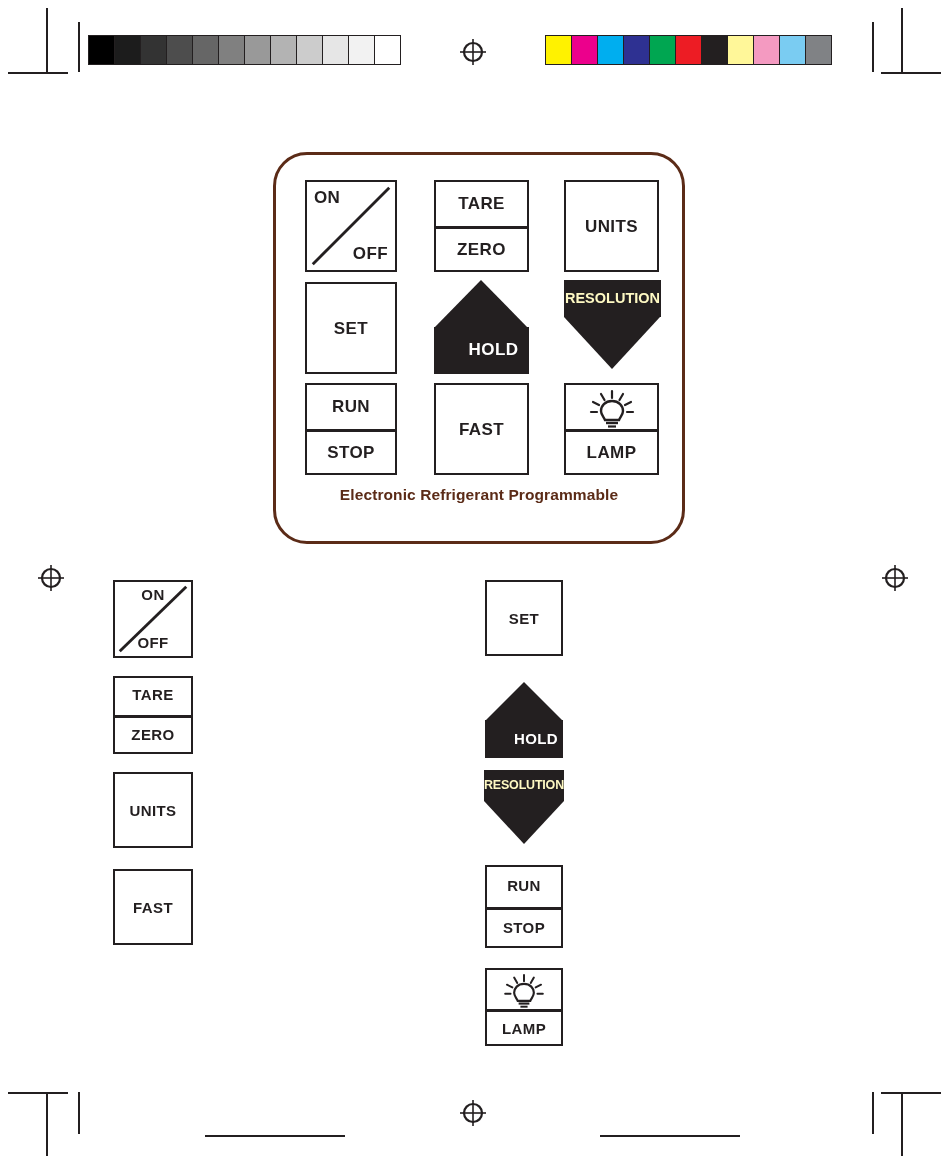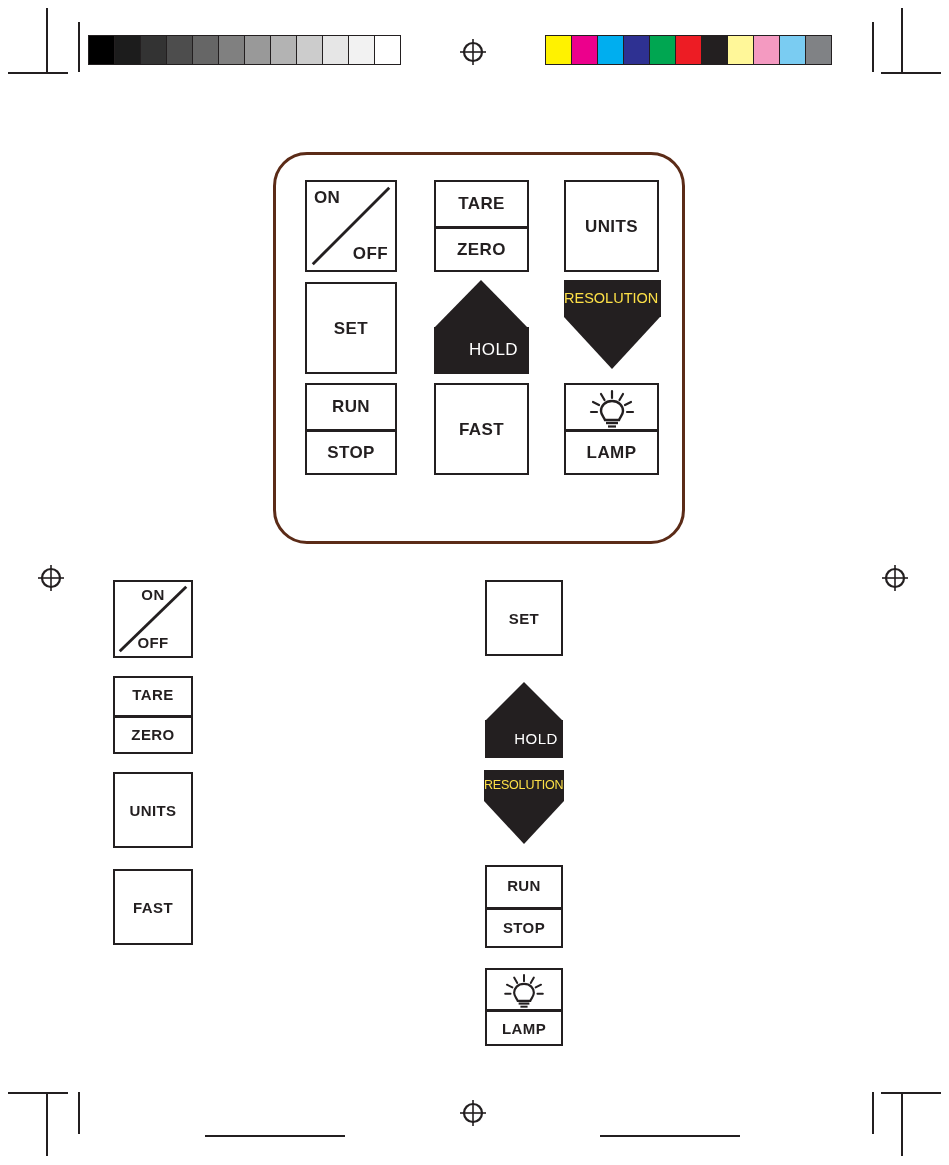--- a/index.html
+++ b/index.html
@@ -107,38 +107,38 @@
   .holdkey .box {
     position: absolute;
     left: 0;
     background: #231f20;
   }
   .holdkey .box .lbl {
     position: absolute;
     left: 0; right: 0;
     text-align: center;
     color: #ffffff;
-    font-weight: normal;
+    font-weight: bold;
     letter-spacing: .4px;
     margin-left: 24px;
   }
 
   
   .reskey { position: absolute; }
   .reskey .box {
     position: absolute;
     left: 0; top: 0;
     background: #231f20;
   }
   .reskey .box .lbl {
     position: absolute;
     left: 0; right: 0;
-    text-align: left;
-    color: #fde047;
-    font-weight: normal;
+    text-align: center;
+    color: #fef9c3;
+    font-weight: bold;
   }
   .reskey .arrow-down {
     position: absolute;
     left: 0;
     width: 0; height: 0;
   }
 
   
   .bulb { position: absolute; }
 </style>
@@ -282,20 +282,21 @@
         <path d="M29 12 C22 12 18 17 18 22 C18 26 21 28 22 31 L36 31 C37 28 40 26 40 22 C40 17 36 12 29 12 Z" fill="#ffffff" stroke="#231f20" stroke-width="2.4"></path>
         <line x1="23" y1="34" x2="35" y2="34" stroke="#231f20" stroke-width="2.4"></line>
         <line x1="25" y1="37.5" x2="33" y2="37.5" stroke="#231f20" stroke-width="2.2"></line>
       </svg>
     </div>
     <div class="divider" style="top:44px;"></div>
     <div class="lbl" style="top:58px;">LAMP</div>
   </div>
 
   <div class="panel-caption">
+    <div>Electronic Refrigerant Programmable</div>
   </div>
 </div>
 
 <div class="key onoff" style="left:113px; top:580px; width:80px; height:78px;">
   <svg class="slash" viewBox="0 0 80 78" preserveAspectRatio="none">
     <line x1="5" y1="73" x2="75" y2="5" stroke="#231f20" stroke-width="3"></line>
   </svg>
   <div class="lbl" style="top:4px; font-size:15px;">ON</div>
   <div class="lbl" style="top:52px; font-size:15px;">OFF</div>
 </div>

